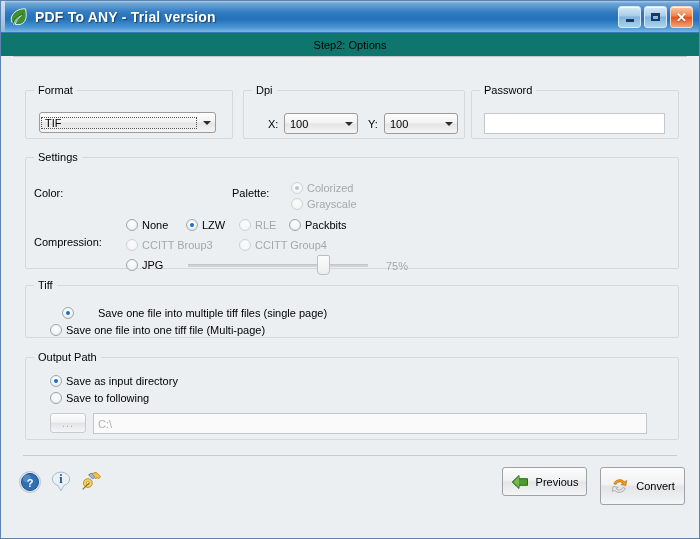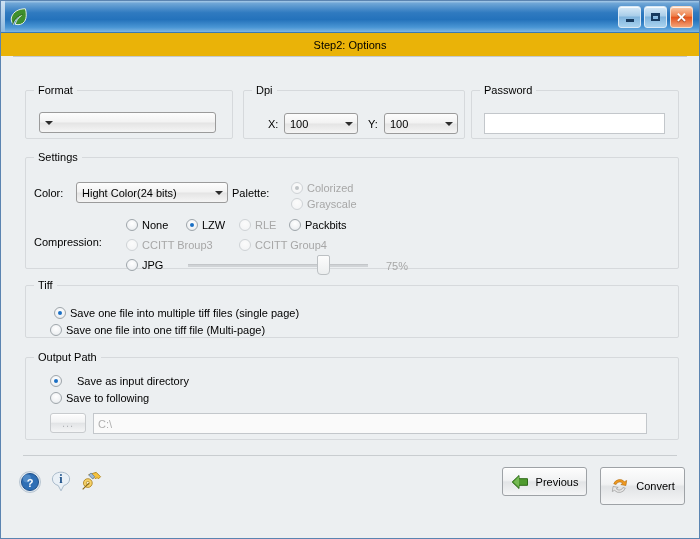--- a/index.html
+++ b/index.html
@@ -66,21 +66,21 @@
     background: linear-gradient(to bottom, #f8c9a8 0%, #ef7f4a 45%, #e4531d 52%, #f3a276 100%);
     border-color: #f7d9c3;
   }
   .glyph-min { width: 8px; height: 3px; background: #173a5e; margin-top: 6px; }
   .glyph-max { width: 9px; height: 8px; border: 2px solid #173a5e; border-top-width: 3px; box-sizing: border-box;}
   .glyph-close { color: #fff; font-size: 13px; font-weight: bold; line-height: 1; text-shadow: 0 1px 1px rgba(0,0,0,.35); }
 
   
   .stepbar {
     height: 23px;
-    background: #eab308;
+    background: #0f766e;
     display: flex;
     align-items: center;
     justify-content: center;
     font-size: 11px;
     color: #000;
   }
   .hrule {
     height: 1px;
     background: #c5c9cc;
     margin: 0 12px;
@@ -240,20 +240,21 @@
 </head>
 <body>
 
 <div class="window">
 
   <div class="titlebar">
     <svg class="leaf-icon" viewBox="0 0 24 24">
       <path d="M20 3c-7 0-13 3-15 9-1 3 0 6 2 8 1-4 4-8 9-10-4 3-6 6-7 10 4 1 8 0 10-3 3-4 2-11 1-14z" fill="#3f8f2e" stroke="#f2f7f0" stroke-width="1"></path>
       <path d="M6 20c2-6 6-9 11-11" stroke="#1f5e19" stroke-width="1" fill="none"></path>
     </svg>
+    <span class="title-text">PDF To ANY - Trial version</span>
 
     <div class="win-buttons">
       <div class="win-btn">
         <div class="glyph-min"></div>
       </div>
       <div class="win-btn">
         <div class="glyph-max"></div>
       </div>
       <div class="win-btn close">
         <span class="glyph-close">✕</span>
@@ -264,20 +265,21 @@
   <div class="stepbar">
     <span>Step2: Options</span>
   </div>
   <div class="hrule"></div>
 
   <div class="content">
 
     <fieldset class="group" style="left:24px; top:27px; width:206px; height:53px;">
       <legend>Format</legend>
       <div class="combo focused" style="position:absolute; left:13px; top:16px; width:177px;">
+        <span class="val">TIF</span>
         <span class="arrow">
             <i class="caret"></i>
           </span>
       </div>
     </fieldset>
 
     <fieldset class="group" style="left:242px; top:27px; width:220px; height:53px;">
       <legend>Dpi</legend>
       <span class="lbl" style="position:absolute; left:24px; top:22px;">X:</span>
       <div class="combo" style="position:absolute; left:40px; top:17px; width:74px;">
@@ -297,26 +299,20 @@
 
     <fieldset class="group" style="left:470px; top:27px; width:206px; height:53px;">
       <legend>Password</legend>
       <input class="textbox" type="text" style="position: absolute; left: 12px; top: 17px; width: 181px;" value="">
     </fieldset>
 
     <fieldset class="group" style="left:24px; top:94px; width:652px; height:116px;">
       <legend>Settings</legend>
 
       <span class="lbl" style="position:absolute; left:8px; top:24px;">Color:</span>
-      <div class="combo" style="position:absolute; left:50px; top:19px; width:152px;">
-        <span class="val">Hight Color(24 bits)</span>
-        <span class="arrow">
-            <i class="caret"></i>
-          </span>
-      </div>
 
       <span class="lbl" style="position:absolute; left:206px; top:24px;">Palette:</span>
 
       <div class="radio-row" style="left:265px; top:19px;">
         <span class="radio checked disabled"></span>
         <span class="lbl dim">Colorized</span>
       </div>
       <div class="radio-row" style="left:265px; top:35px;">
         <span class="radio disabled"></span>
         <span class="lbl dim">Grayscale</span>
@@ -357,33 +353,33 @@
 
       <div class="slider" style="left:162px; top:94px; width:180px;">
         <div class="track"></div>
         <div class="thumb" style="left:129px;"></div>
       </div>
       <span class="lbl dim" style="position:absolute; left:360px; top:97px;">75%</span>
     </fieldset>
 
     <fieldset class="group" style="left:24px; top:222px; width:652px; height:57px;">
       <legend>Tiff</legend>
-      <div class="radio-row" style="left:28px; top:16px;">
+      <div class="radio-row" style="left:36px; top:16px;gap:20px;">
         <span class="radio checked"></span>
         <span class="lbl">Save one file into multiple tiff files (single page)</span>
       </div>
       <div class="radio-row" style="left:24px; top:33px;">
         <span class="radio"></span>
         <span class="lbl">Save one file into one tiff file (Multi-page)</span>
       </div>
     </fieldset>
 
     <fieldset class="group" style="left:24px; top:294px; width:652px; height:87px;">
       <legend>Output Path</legend>
-      <div class="radio-row" style="left:24px; top:12px;gap:11px;">
+      <div class="radio-row" style="left:24px; top:12px;">
         <span class="radio checked"></span>
         <span class="lbl">Save as input directory</span>
       </div>
       <div class="radio-row" style="left:24px; top:29px;">
         <span class="radio"></span>
         <span class="lbl">Save to following</span>
       </div>
 
       <div class="btn small" style="position:absolute; left:24px; top:50px; width:36px; height:20px;">
         <span>...</span>

